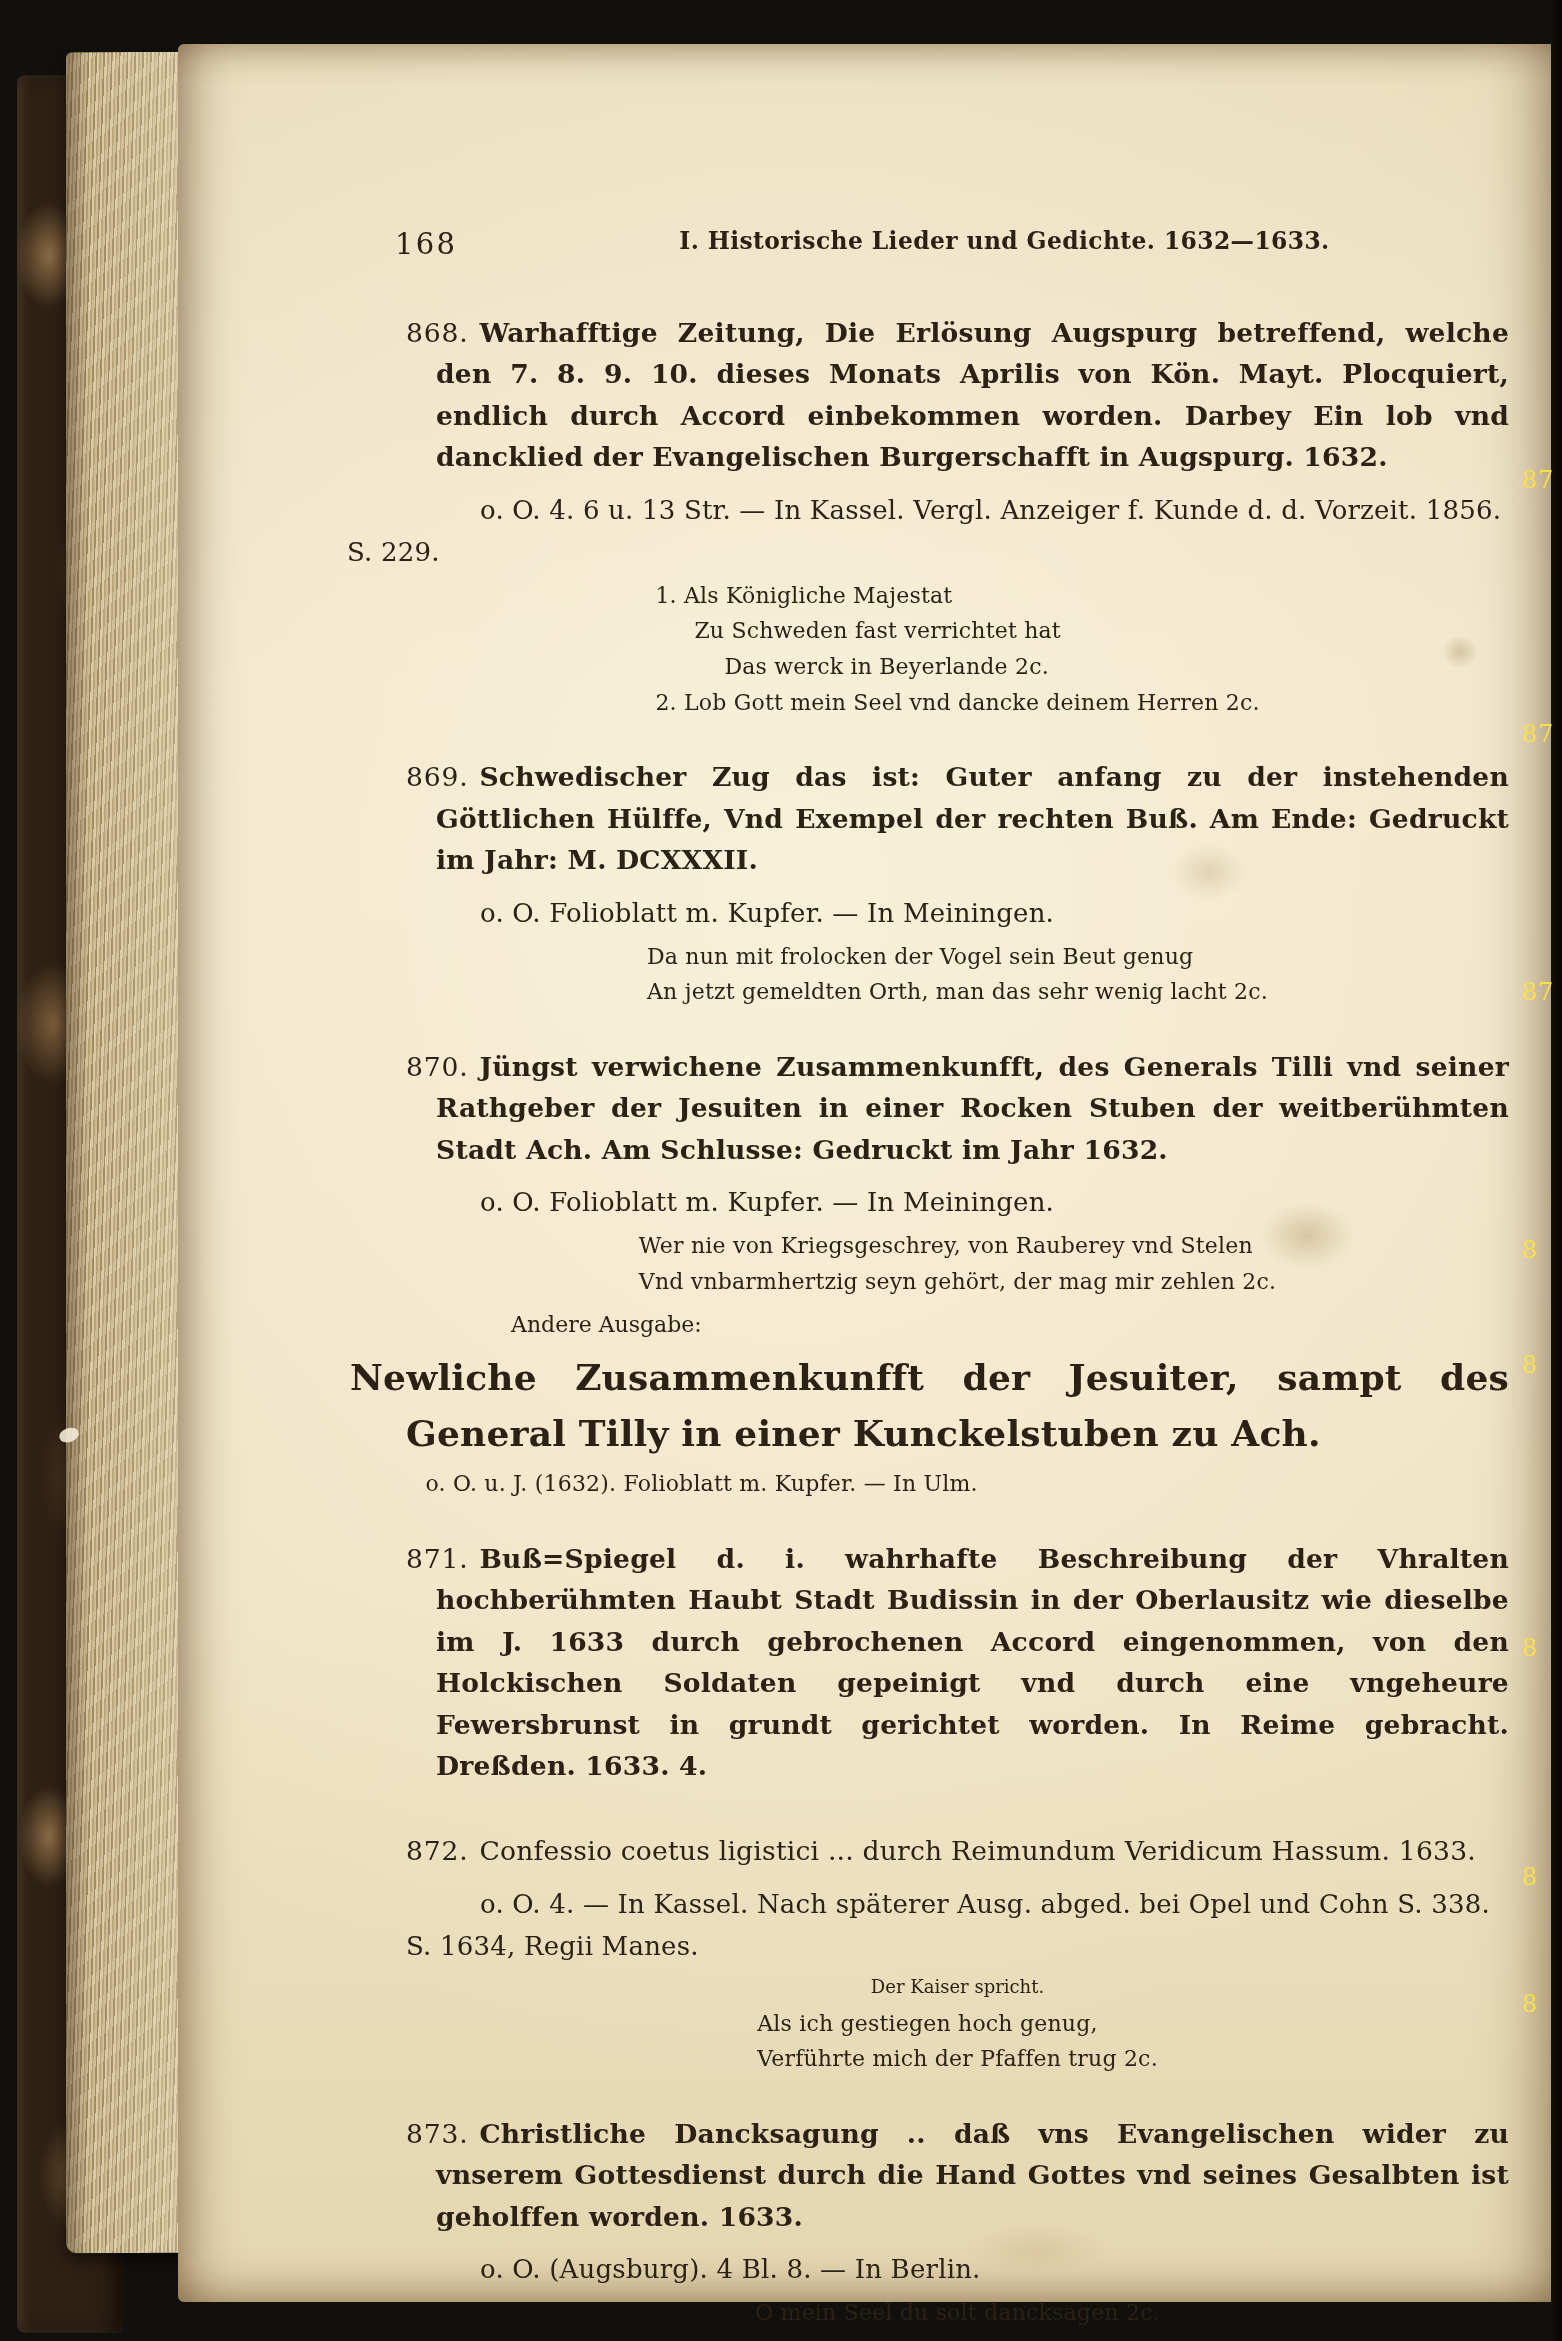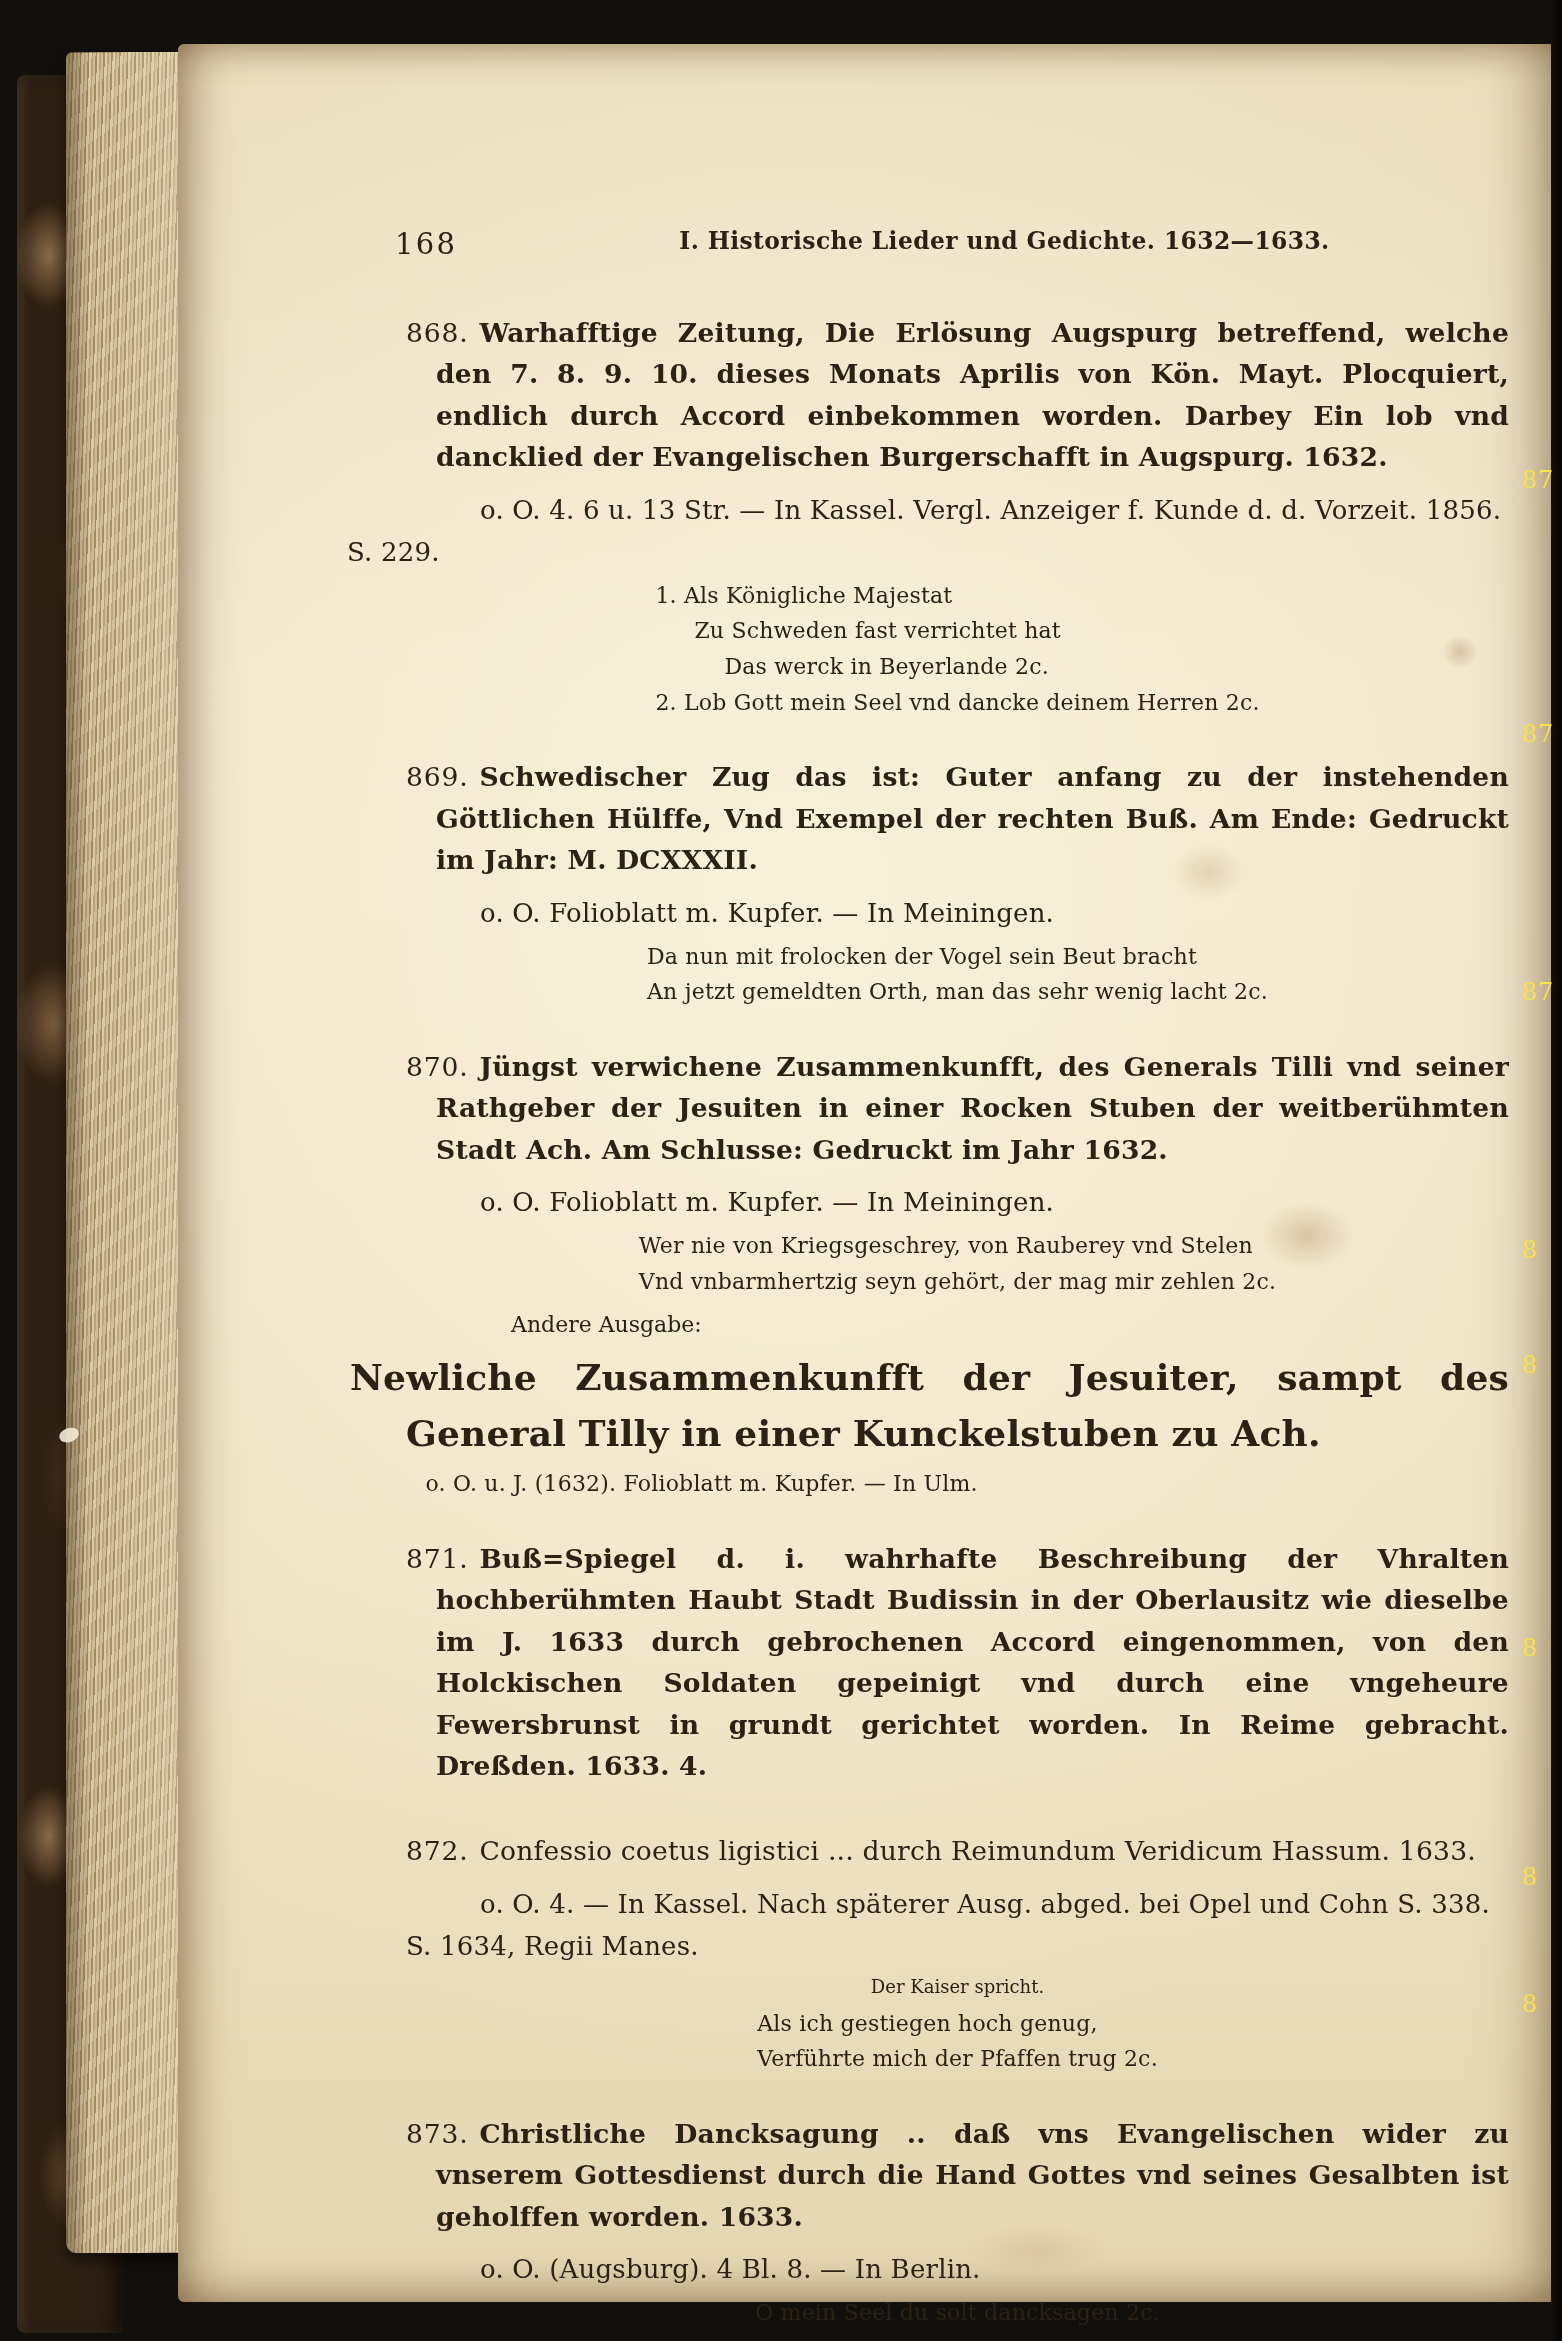--- a/index.html
+++ b/index.html
@@ -129,21 +129,21 @@
           <div class="v1">Zu Schweden fast verrichtet hat</div>
           <div class="v2">Das werck in Beyerlande 2c.</div>
           <div>2. Lob Gott mein Seel vnd dancke deinem Herren 2c.</div>
         </div>
       </div>
 
       <div class="entry">
         <p class="entry-title"><span class="entry-num">869.</span><span>Schwedischer Zug das ist: Guter anfang zu der instehenden Göttlichen Hülffe, Vnd Exempel der rechten Buß. Am Ende: Gedruckt im Jahr: M. DCXXXII.</span></p>
         <div class="note">o. O. Folioblatt m. Kupfer. — In Meiningen.</div>
         <div class="verses">
-          <div>Da nun mit frolocken der Vogel sein Beut bracht</div>
+          <div>Da nun mit frolocken der Vogel sein Beut genug</div>
           <div>An jetzt gemeldten Orth, man das sehr wenig lacht 2c.</div>
         </div>
       </div>
 
       <div class="entry">
         <p class="entry-title"><span class="entry-num">870.</span><span>Jüngst verwichene Zusammenkunfft, des Generals Tilli vnd seiner Rathgeber der Jesuiten in einer Rocken Stuben der weitberühmten Stadt Ach. Am Schlusse: Gedruckt im Jahr 1632.</span></p>
         <div class="note">o. O. Folioblatt m. Kupfer. — In Meiningen.</div>
         <div class="verses">
           <div>Wer nie von Kriegsgeschrey, von Rauberey vnd Stelen</div>
           <div>Vnd vnbarmhertzig seyn gehört, der mag mir zehlen 2c.</div>

